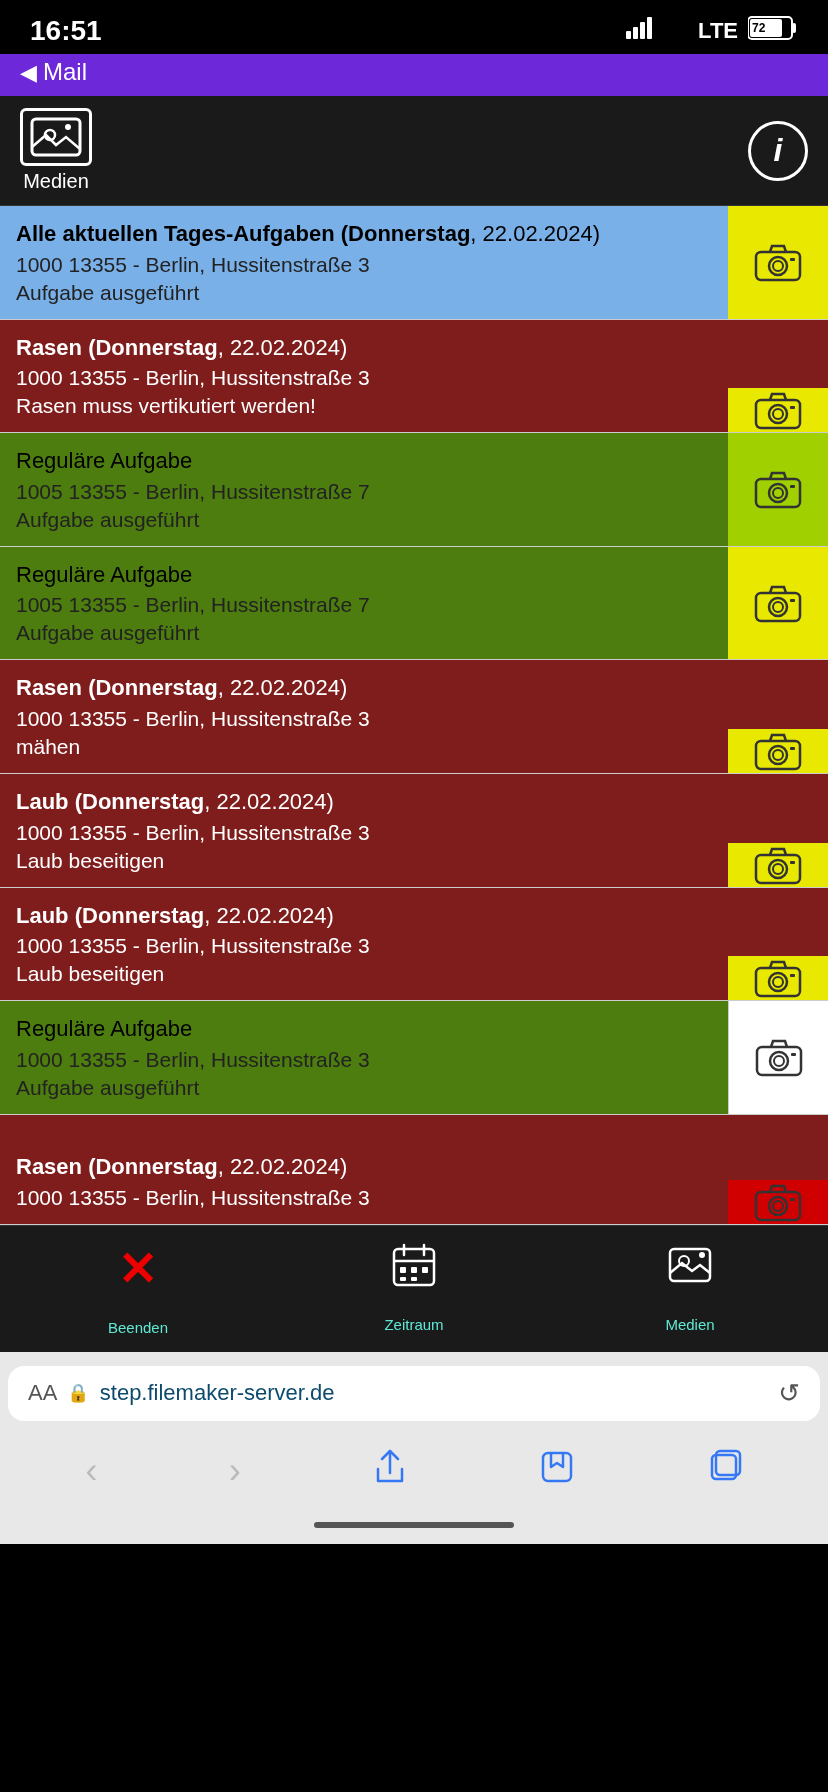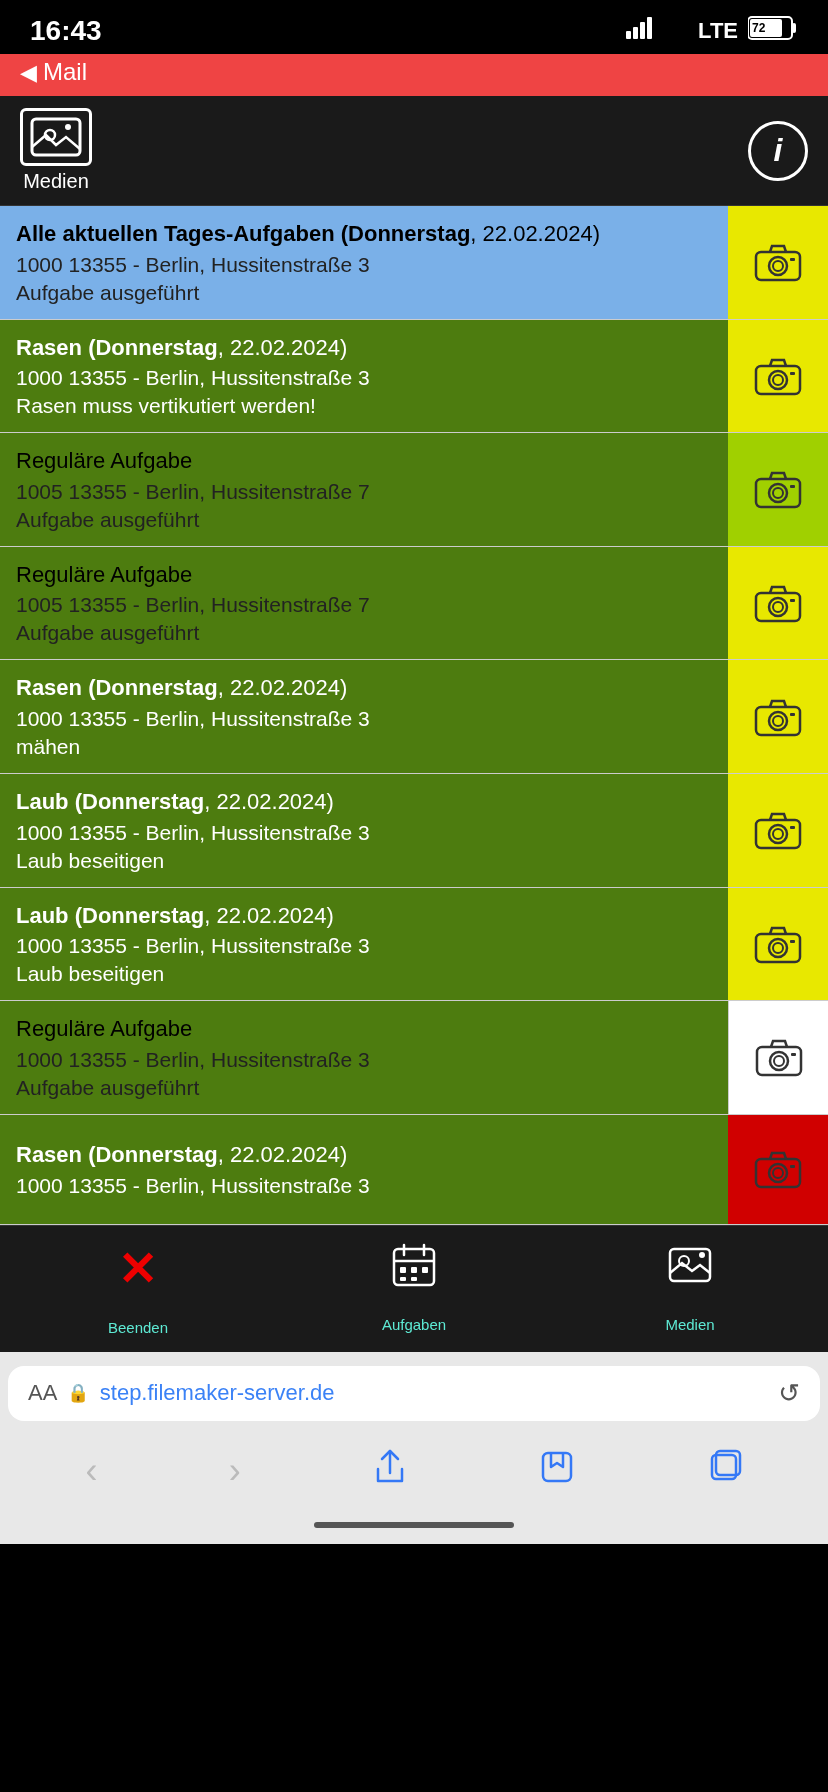--- a/index.html
+++ b/index.html
@@ -29,21 +29,21 @@
     .status-icons {
       display: flex;
       align-items: center;
       gap: 10px;
       color: #fff;
       font-size: 22px;
     }
 
     
     .mail-back {
-      background: #ef4444;
+      background: #6d28d9;
       padding: 4px 20px 10px 20px;
       color: #fff;
       font-size: 24px;
     }
     .mail-back::before {
       content: '◀ ';
       font-size: 22px;
     }
 
     
@@ -143,21 +143,21 @@
       width: 100px;
       display: flex;
       align-items: center;
       justify-content: center;
       flex-shrink: 0;
       cursor: pointer;
     }
 
     
     .bg-blue { background-color: #7ab0e8; }
-    .bg-green { background-color: #4d7c0f; }
+    .bg-green { background-color: #7f1d1d; align-items: flex-end; }
     .bg-green .task-title,
     .bg-green .task-address,
     .bg-green .task-desc { color: #fff; }
     .bg-white { background-color: #4d7c0f; }
 
     .cam-yellow { background-color: #e8e800; }
     .cam-lime { background-color: #a0d000; }
     .cam-red { background-color: #d00000; }
     .cam-white { background-color: #fff; border-left: 1px solid #ccc; }
 
@@ -213,21 +213,21 @@
     .aa-text {
       font-size: 22px;
       color: #555;
     }
     .lock-icon {
       font-size: 18px;
       color: #555;
     }
     .url-text {
       font-size: 22px;
-      color: #3b82f6;
+      color: #0c4a6e;
       flex: 1;
     }
     .reload-btn {
       font-size: 26px;
       color: #555;
     }
 
     
     .browser-controls {
       background: #e8e8e8;
@@ -256,21 +256,21 @@
       width: 200px;
       height: 6px;
       background: #555;
       border-radius: 3px;
     }
   </style>
 </head>
 <body>
 
 <div class="status-bar">
-  <span class="status-time">16:43</span>
+  <span class="status-time">16:51</span>
   <div class="status-icons">
     <span>
       <svg width="30" height="22" viewBox="0 0 30 22">
         <rect x="0" y="14" width="5" height="8" fill="white" rx="1"></rect>
         <rect x="7" y="10" width="5" height="12" fill="white" rx="1"></rect>
         <rect x="14" y="5" width="5" height="17" fill="white" rx="1"></rect>
         <rect x="21" y="0" width="5" height="22" fill="white" rx="1"></rect>
       </svg>
     </span>
     <span style="color:#fff;font-size:22px;font-weight:600;margin-left:32px;">LTE</span>
@@ -464,21 +464,21 @@
         <line x1="12" y1="2" x2="12" y2="12" stroke="white" stroke-width="2.5" stroke-linecap="round"></line>
         <line x1="32" y1="2" x2="32" y2="12" stroke="white" stroke-width="2.5" stroke-linecap="round"></line>
         <line x1="2" y1="18" x2="42" y2="18" stroke="white" stroke-width="2.5"></line>
         <rect x="8" y="24" width="6" height="6" rx="1" fill="white"></rect>
         <rect x="19" y="24" width="6" height="6" rx="1" fill="white"></rect>
         <rect x="30" y="24" width="6" height="6" rx="1" fill="white"></rect>
         <rect x="8" y="34" width="6" height="4" rx="1" fill="white"></rect>
         <rect x="19" y="34" width="6" height="4" rx="1" fill="white"></rect>
       </svg>
     </span>
-    <span class="tab-label">Aufgaben</span>
+    <span class="tab-label">Zeitraum</span>
   </div>
   <div class="tab-item">
     <span class="tab-icon" style="color:#fff;">
       <svg width="44" height="44" viewBox="0 0 44 44">
         <rect x="2" y="6" width="40" height="32" rx="4" fill="none" stroke="white" stroke-width="2.5"></rect>
         <circle cx="16" cy="18" r="5" fill="none" stroke="white" stroke-width="2"></circle>
         <polyline points="2,30 14,20 24,28 32,22 42,30" fill="none" stroke="white" stroke-width="2.5"></polyline>
         <circle cx="34" cy="12" r="3" fill="white"></circle>
       </svg>
     </span>

